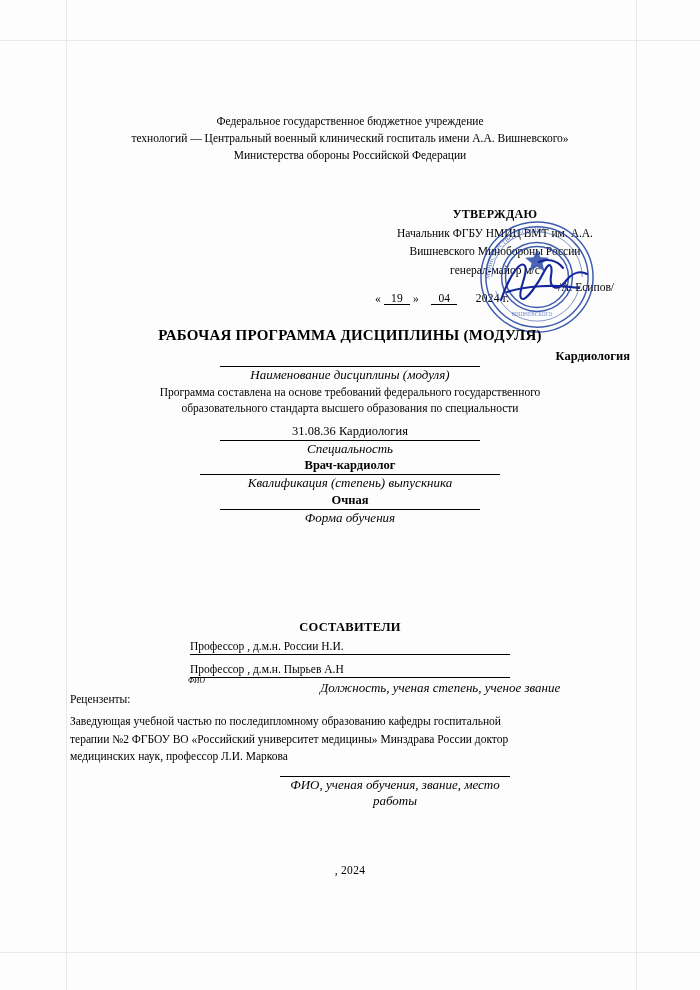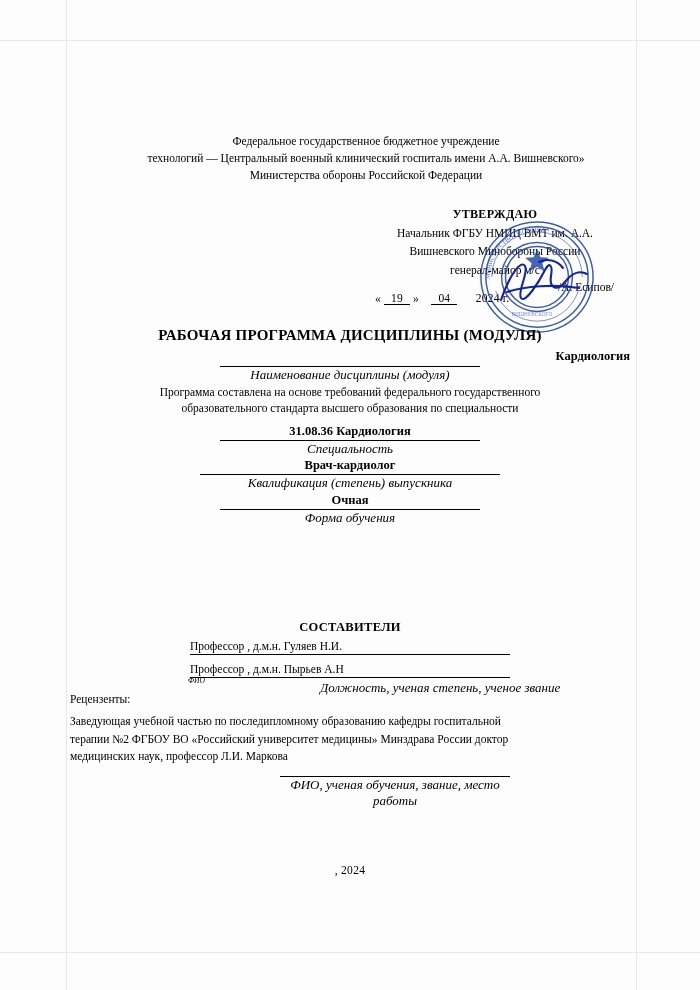--- a/index.html
+++ b/index.html
@@ -30,23 +30,22 @@
     height: 990px;
   }
   .hdr-line {
     font-size: 11.5px;
     line-height: 17px;
     text-align: center;
   }
   .header-block {
     position: absolute;
     top: 113px;
-    left: 36px;
+    left: 20px;
     width: 520px;
-    margin-top: 20px;
   }
 
   
   .approve-block {
     position: absolute;
     top: 207px;
     left: 300px;
     width: 250px;
     font-size: 11.5px;
     line-height: 15.5px;
@@ -149,21 +148,21 @@
     line-height: 16px;
   }
 
   .spec {
     position: absolute;
     top: 424px;
     left: 0;
     width: 560px;
     text-align: center;
     font-size: 12.5px;
-    font-weight: bold;
+    font-weight: normal;
   }
   .spec-rule {
     position: absolute;
     top: 440px;
     left: 150px;
     width: 260px;
     border-bottom: 1px solid #000;
   }
   .cap2 {
     position: absolute;
@@ -389,21 +388,21 @@
 
     <div class="qual">Врач-кардиолог</div>
     <div class="qual-rule"></div>
     <div class="caption cap3">Квалификация (степень) выпускника</div>
 
     <div class="form">Очная</div>
     <div class="form-rule"></div>
     <div class="caption cap4">Форма обучения</div>
 
     <div class="compilers-title">СОСТАВИТЕЛИ</div>
-    <div class="comp-row comp1">Профессор , д.м.н. Гуляев Н.И.</div>
+    <div class="comp-row comp1">Профессор , д.м.н. России Н.И.</div>
     <div class="comp-row comp2">Профессор , д.м.н. Пырьев А.Н</div>
     <div class="fio-label">ФИО</div>
     <div class="caption cap5">Должность, ученая степень, ученое звание</div>
 
     <div class="reviewers-label">Рецензенты:</div>
     <div class="reviewer-text">
       <div>Заведующая учебной частью по последипломному образованию кафедры госпитальной</div>
       <div>терапии №2 ФГБОУ ВО «Российский университет медицины» Минздрава России доктор</div>
       <div>медицинских наук, профессор  Л.И. Маркова</div>
     </div>

